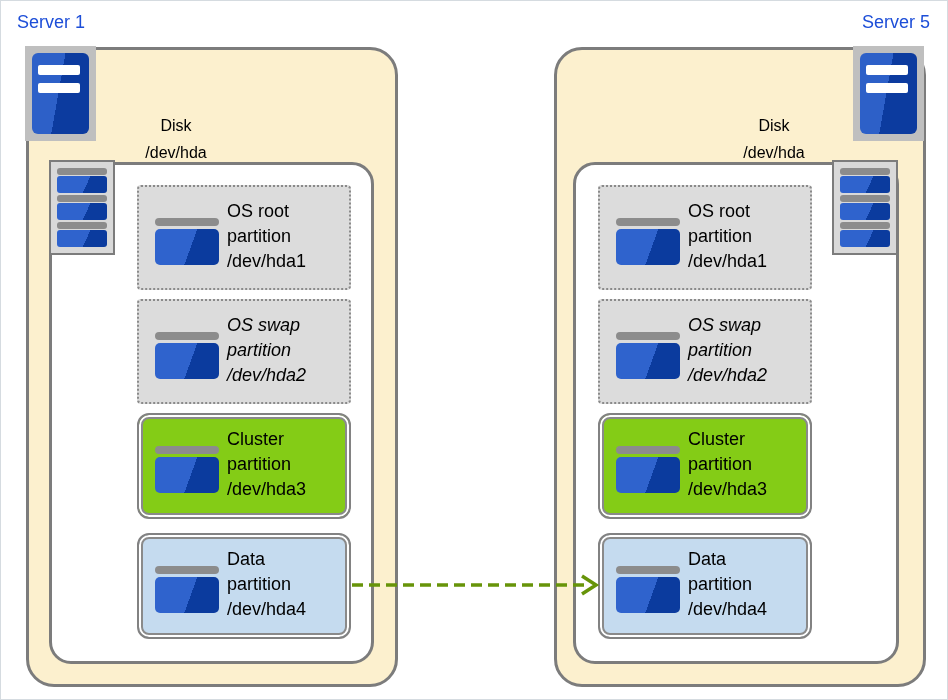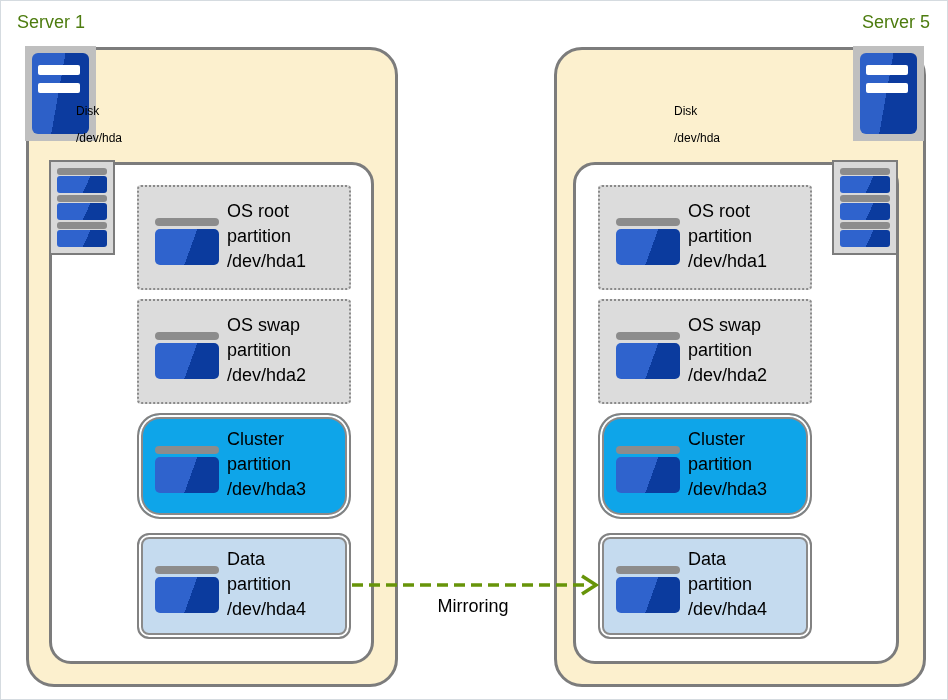--- a/index.html
+++ b/index.html
@@ -10,42 +10,42 @@
     background:#ffffff;
     border:1px solid #d5dbe0;
     overflow:hidden;
     font-family:"Liberation Sans","DejaVu Sans",sans-serif;
     color:#000000;
   }
 
   
   .server-title{
     position:absolute;top:10px;
-    font-size:18px;line-height:22px;color:#4d7c0f;
+    font-size:18px;line-height:22px;color:#1d4ed8;
     white-space:nowrap;
   }
   .t1{left:16px;}
   .t2{right:17px;}
 
   
   .disk-box{
     position:absolute;top:46px;width:372px;height:640px;
     box-sizing:border-box;
     background:#fcf0ce;
     border:3px solid #7c7c7c;
     border-radius:28px;
     z-index:1;
   }
   .d1{left:25px;}
   .d2{left:553px;}
 
   
   .disk-label{
-    position:absolute;top:97px;width:200px;
-    text-align:left;font-size:12px;line-height:27px;
+    position:absolute;top:111px;width:200px;
+    text-align:center;font-size:16px;line-height:27px;
     z-index:3;
   }
   .dl1{left:75px;}
   .dl2{left:673px;}
 
   
   .inner-box{
     position:absolute;top:161px;height:502px;
     box-sizing:border-box;
     background:#ffffff;
@@ -95,34 +95,34 @@
 
   
   .partition{
     position:absolute;width:214px;
     box-sizing:border-box;
     z-index:4;
   }
   .c1{left:136px;}
   .c2{left:597px;}
   .r1{top:184px;height:105px;}
-  .r2{top:298px;height:105px;}
+  .r2{top:298px;height:105px;font-style:italic;}
   .r3{top:412px;height:106px;}
   .r4{top:532px;height:106px;}
   .partition.os{
     background:#dcdcdc;
     border:2px dotted #8a8a8a;
     border-radius:4px;
   }
   .partition.double{
     border:2px solid #828282;
     border-radius:12px;
     box-shadow:inset 0 0 0 2px #ffffff, inset 0 0 0 4px #8a8a8a;
   }
-  .partition.cluster{background:#0ea5e9;border-radius:23px;}
+  .partition.cluster{background:#84cc16;}
   .partition.data{background:#c5dbef;padding-left:16px;}
 
   .part-icon{position:absolute;left:16px;top:31px;width:64px;}
   .part-icon .cap{height:8px;border-radius:4px;background:#8c8c8c;margin-bottom:3px;}
   .part-icon .body{height:36px;border-radius:5px;
     background:linear-gradient(110deg,#2f63cd 55%,#0b3b9e 55%);}
   .part-text{
     position:absolute;left:88px;top:12px;
     font-size:18px;line-height:25px;white-space:nowrap;
   }
@@ -287,15 +287,14 @@
       <div>Data</div>
       <div>partition</div>
       <div>/dev/hda4</div>
     </div>
   </div>
 
   <svg class="arrow-svg" width="948" height="700" viewBox="0 0 948 700">
     <line x1="351" y1="584" x2="584" y2="584" stroke="#679409" stroke-width="3.5" stroke-dasharray="11 6"></line>
     <polyline points="581,575 595,584 581,593" fill="none" stroke="#679409" stroke-width="3.5"></polyline>
   </svg>
-  <div class="mirror-label">Mirroring</div>
 
 </div>
 
 </body></html>

